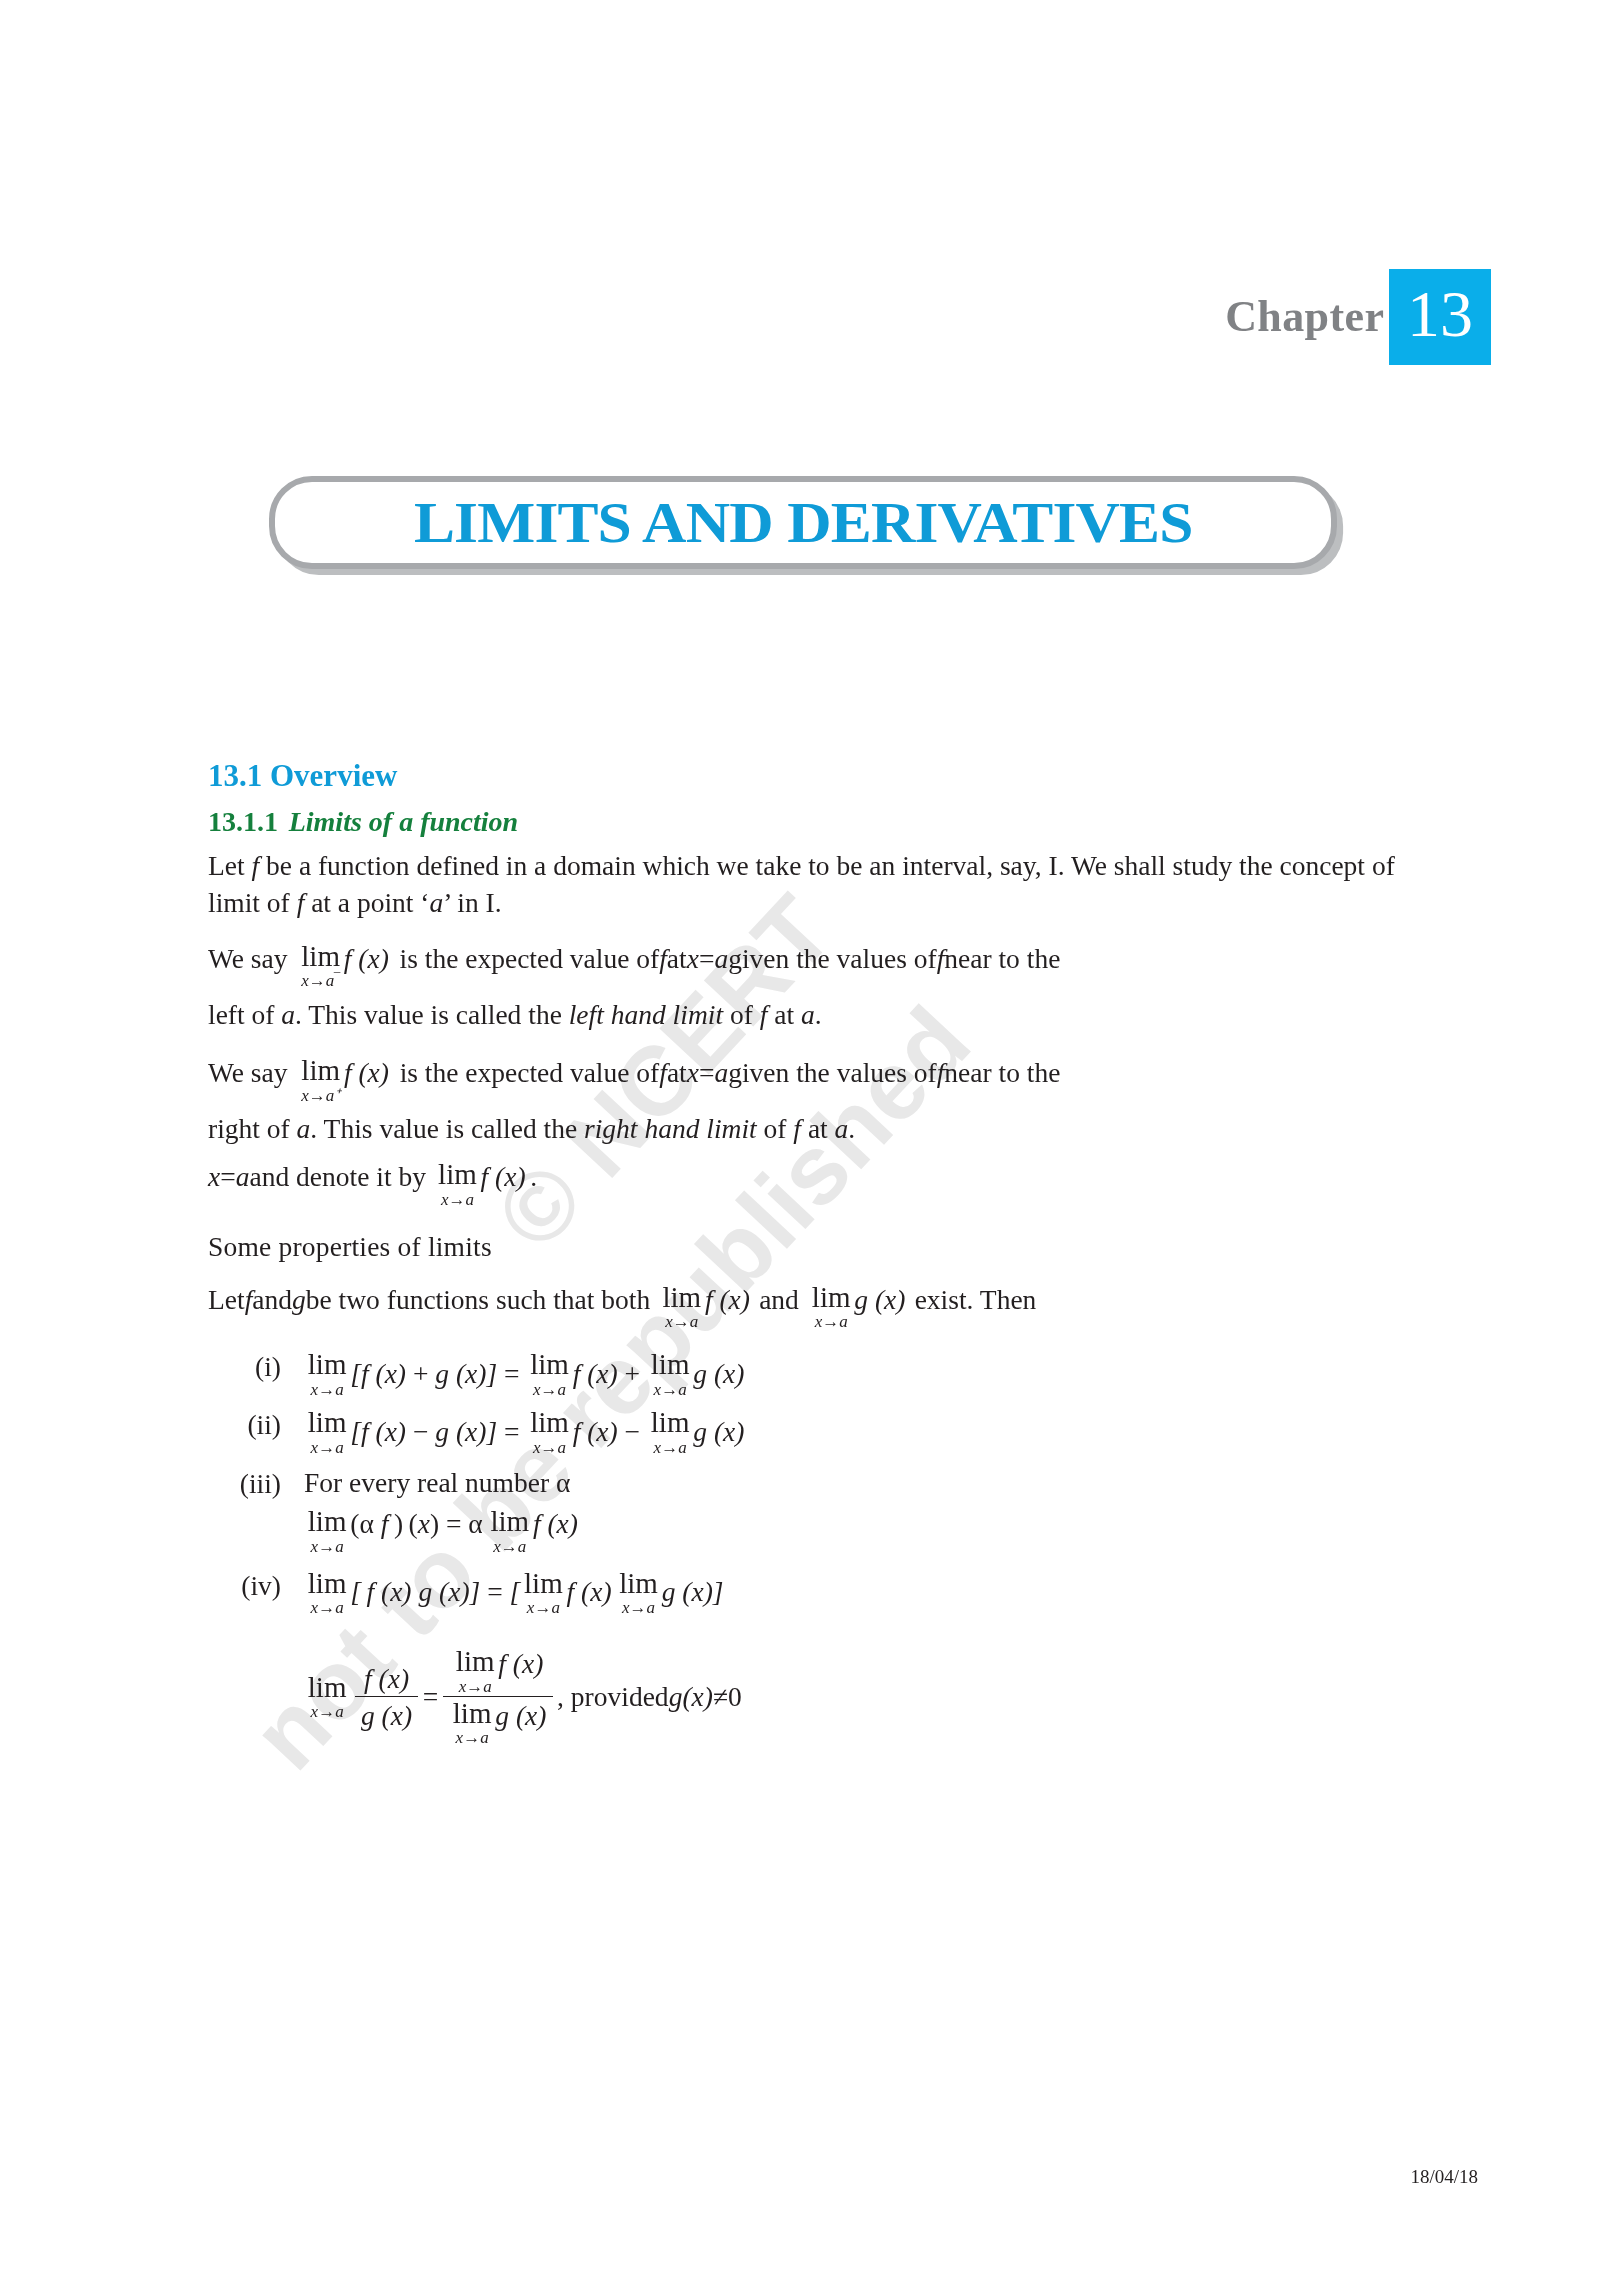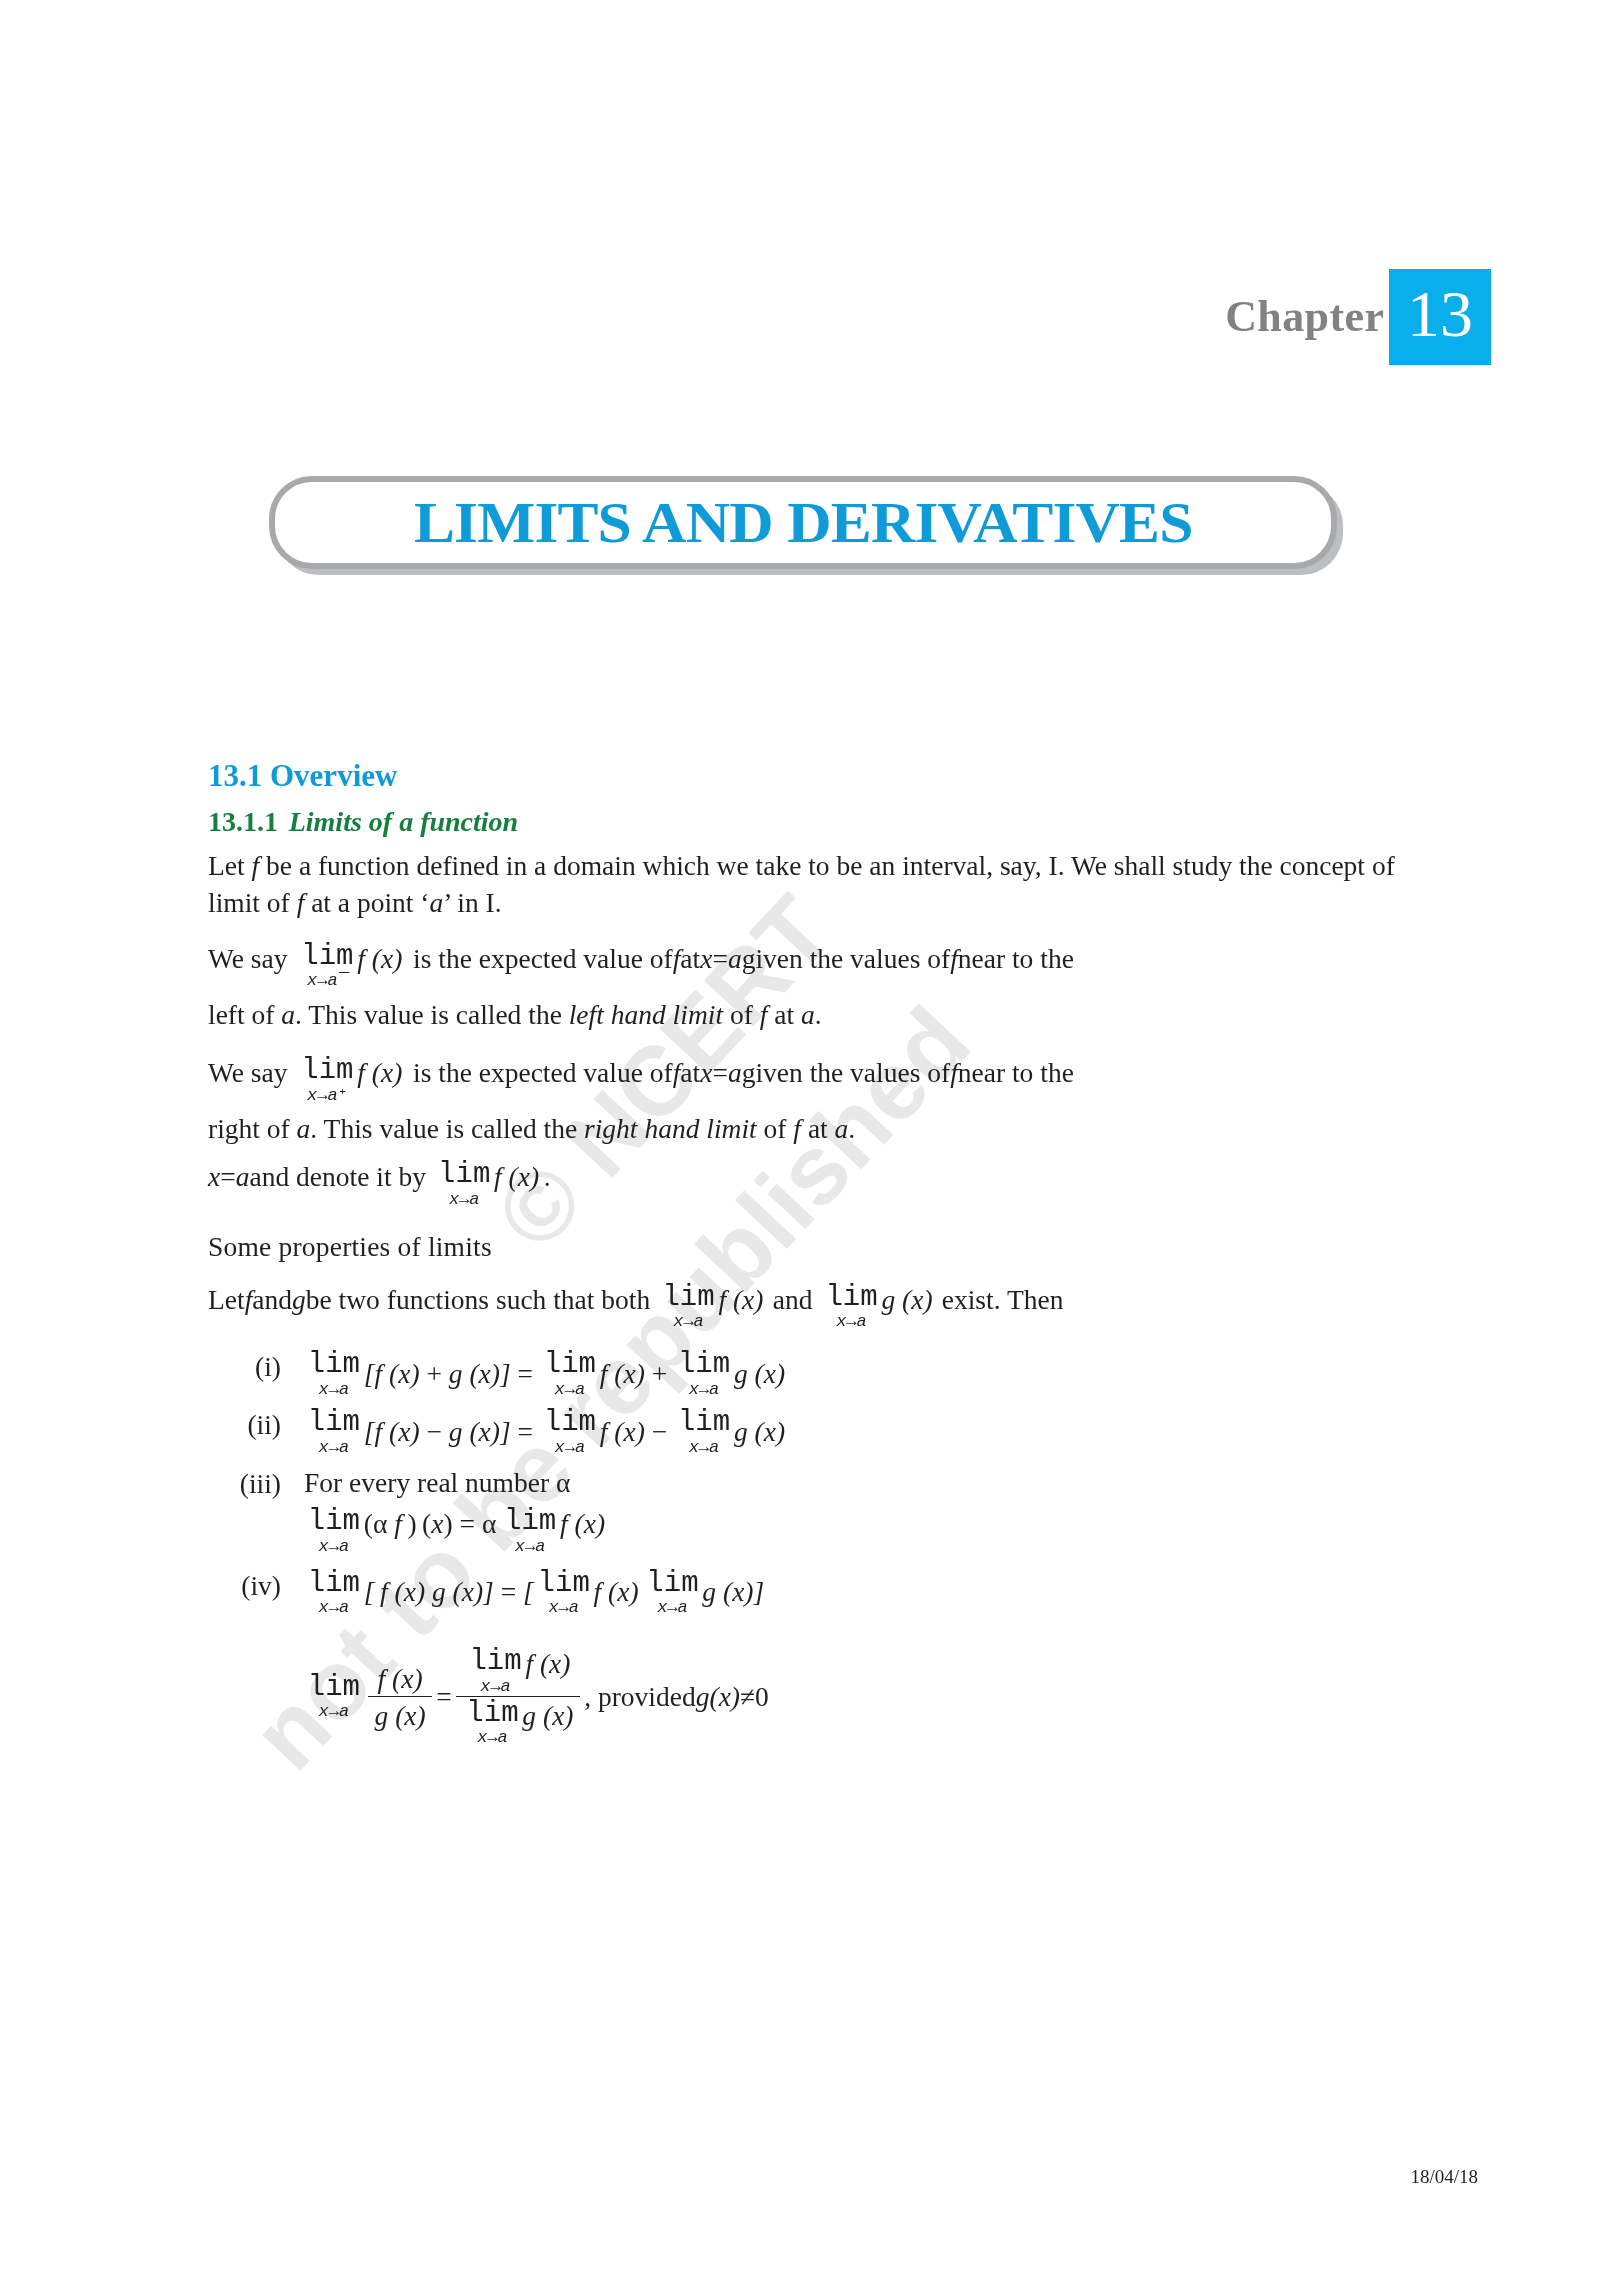--- a/index.html
+++ b/index.html
@@ -136,21 +136,20 @@
     margin:0 0 7.7px 0;
     flex-wrap:wrap;
   }
   .lim{
     display:inline-flex;
     flex-direction:column;
     align-items:center;
     vertical-align:middle;
     margin:0 3.8px;
     line-height:1;
-    font-family:Liberation Mono, monospace;
   }
   .lim .op{font-size:29px;line-height:1;}
   .lim .sub{font-size:17px;font-style:italic;line-height:1;margin-top:1.5px;}
   .frac{
     display:inline-flex;
     flex-direction:column;
     align-items:center;
     vertical-align:middle;
     margin:0 4.6px;
   }

